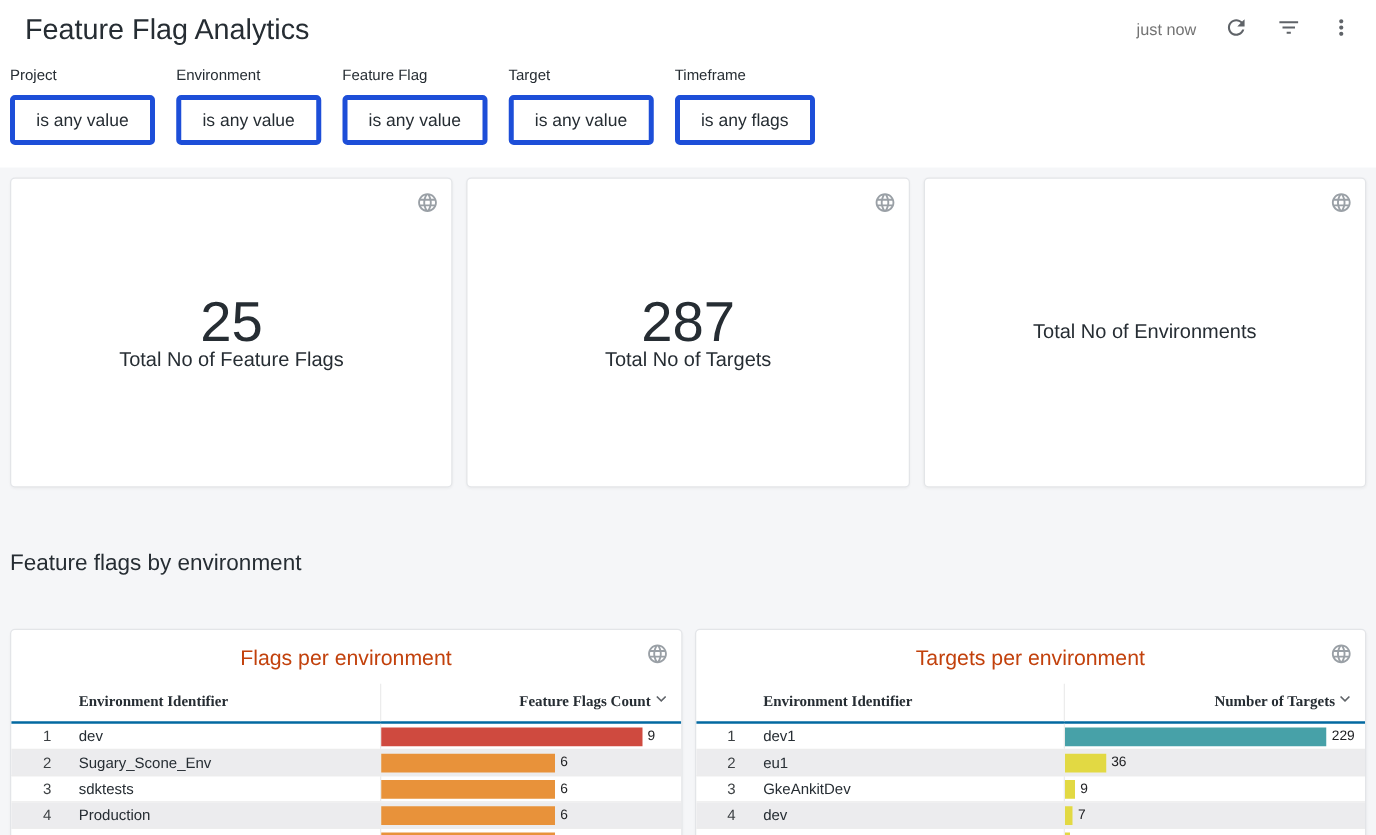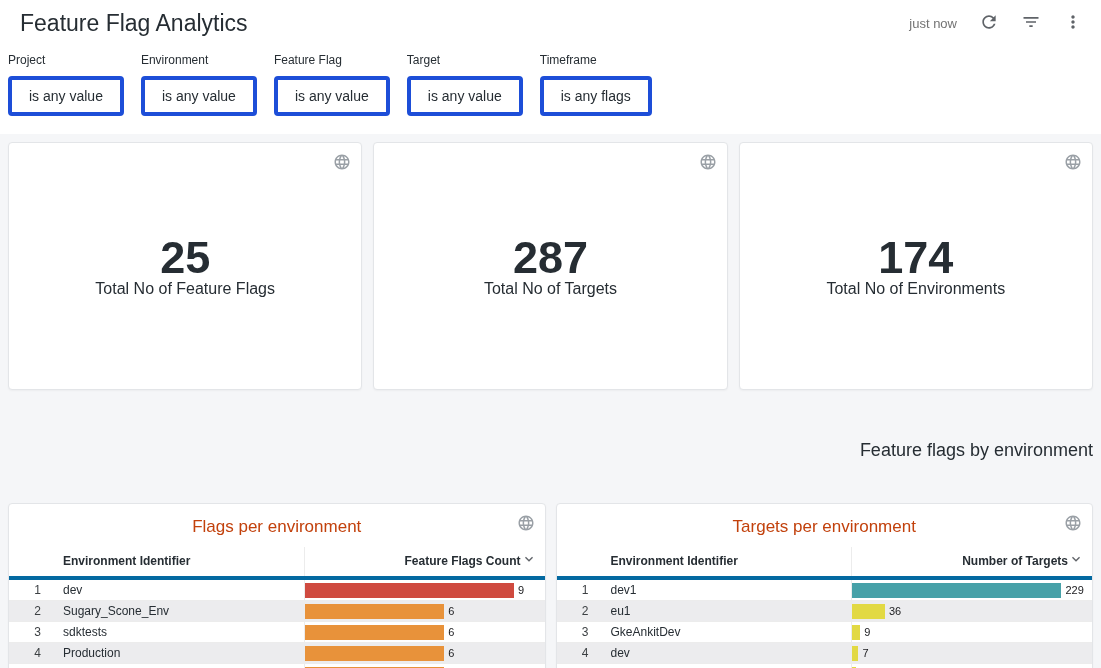--- a/index.html
+++ b/index.html
@@ -41,35 +41,35 @@
   }
   .kpi-card {
     flex: 1; height: 248px;
     display: flex; flex-direction: column; align-items: center; justify-content: center;
   }
   .tile-globe-btn {
     position: absolute; top: 8px; right: 8px;
     background: none; border: none; cursor: pointer; padding: 2px;
   }
   .tile-globe-btn svg { width: 18px; height: 18px; fill: #9aa0a6; }
-  .kpi-value { font-size: 45px; font-weight: 700; color: #262d33; line-height: 1; }
+  .kpi-value { font-size: 45px; font-weight: 400; color: #262d33; line-height: 1; }
   .kpi-label { font-size: 16px; color: #262d33; }
   
   .section-title {
-    text-align: right; font-size: 18px; font-weight: 400; color: #262d33;
+    text-align: left; font-size: 18px; font-weight: 400; color: #262d33;
     margin: 50px 0 42px 0;
   }
   
   .tables-row { display: flex; gap: 10px; }
   .table-card { flex: 1; height: 300px; overflow: hidden; }
   .table-card-title {
     text-align: center; font-size: 17px; color: #c2410c; padding: 13px 0 10px 0;
   }
   .thead, .trow { display: grid; grid-template-columns: 46px 1fr 45%; align-items: center; }
-  .thead { border-bottom: 4px solid #0369a1; }
+  .thead { border-bottom: 2px solid #0369a1; font-family: Liberation Serif, serif; }
   .th { font-size: 12px; font-weight: bold; color: #262d33; padding: 4px 8px 6px 8px; }
   .th-value {
     display: flex; align-items: center; justify-content: flex-end;
     cursor: pointer; border-left: 1px solid #ececec;
   }
   .th-value svg { width: 16px; height: 16px; fill: #5f6368; flex: 0 0 auto; }
   .trow { height: 21px; border-bottom: 1px solid #ececec; cursor: pointer; }
   .trow:nth-child(even) { background: #ececee; }
   .td-index { font-size: 12px; color: #3c4043; text-align: right; padding-right: 14px; }
   .td-name { font-size: 12px; color: #262d33; padding-left: 8px; overflow: hidden; white-space: nowrap; }
@@ -164,21 +164,20 @@
     </div>
 
     <div class="card kpi-card">
       <button class="tile-globe-btn">
         <span>
           <svg viewBox="0 0 24 24">
               <path d="M11.99 2C6.47 2 2 6.48 2 12s4.47 10 9.99 10C17.52 22 22 17.52 22 12S17.52 2 11.99 2zm6.93 6h-2.95c-.32-1.25-.78-2.45-1.38-3.56 1.84.63 3.37 1.91 4.33 3.56zM12 4.04c.83 1.2 1.48 2.53 1.91 3.96h-3.82c.43-1.43 1.08-2.76 1.91-3.96zM4.26 14C4.1 13.36 4 12.69 4 12s.1-1.36.26-2h3.38c-.08.66-.14 1.32-.14 2 0 .68.06 1.34.14 2H4.26zm.82 2h2.95c.32 1.25.78 2.45 1.38 3.56-1.84-.63-3.37-1.9-4.33-3.56zm2.95-8H5.08c.96-1.66 2.49-2.93 4.33-3.56C8.81 5.55 8.35 6.75 8.03 8zM12 19.96c-.83-1.2-1.48-2.53-1.91-3.96h3.82c-.43 1.43-1.08 2.76-1.91 3.96zM14.34 14H9.66c-.09-.66-.16-1.32-.16-2 0-.68.07-1.35.16-2h4.68c.09.65.16 1.32.16 2 0 .68-.07 1.34-.16 2zm.25 5.56c.6-1.11 1.06-2.31 1.38-3.56h2.95c-.96 1.65-2.49 2.93-4.33 3.56zM16.36 14c.08-.66.14-1.32.14-2 0-.68-.06-1.34-.14-2h3.38c.16.64.26 1.31.26 2s-.1 1.36-.26 2h-3.38z"></path>
             </svg>
         </span>
       </button>
-      <div class="kpi-value">174</div>
       <div class="kpi-label">Total No of Environments</div>
     </div>
 
   </div>
 
   <h2 class="section-title">Feature flags by environment</h2>
 
   <div class="tables-row">
 
     <div class="card table-card">

